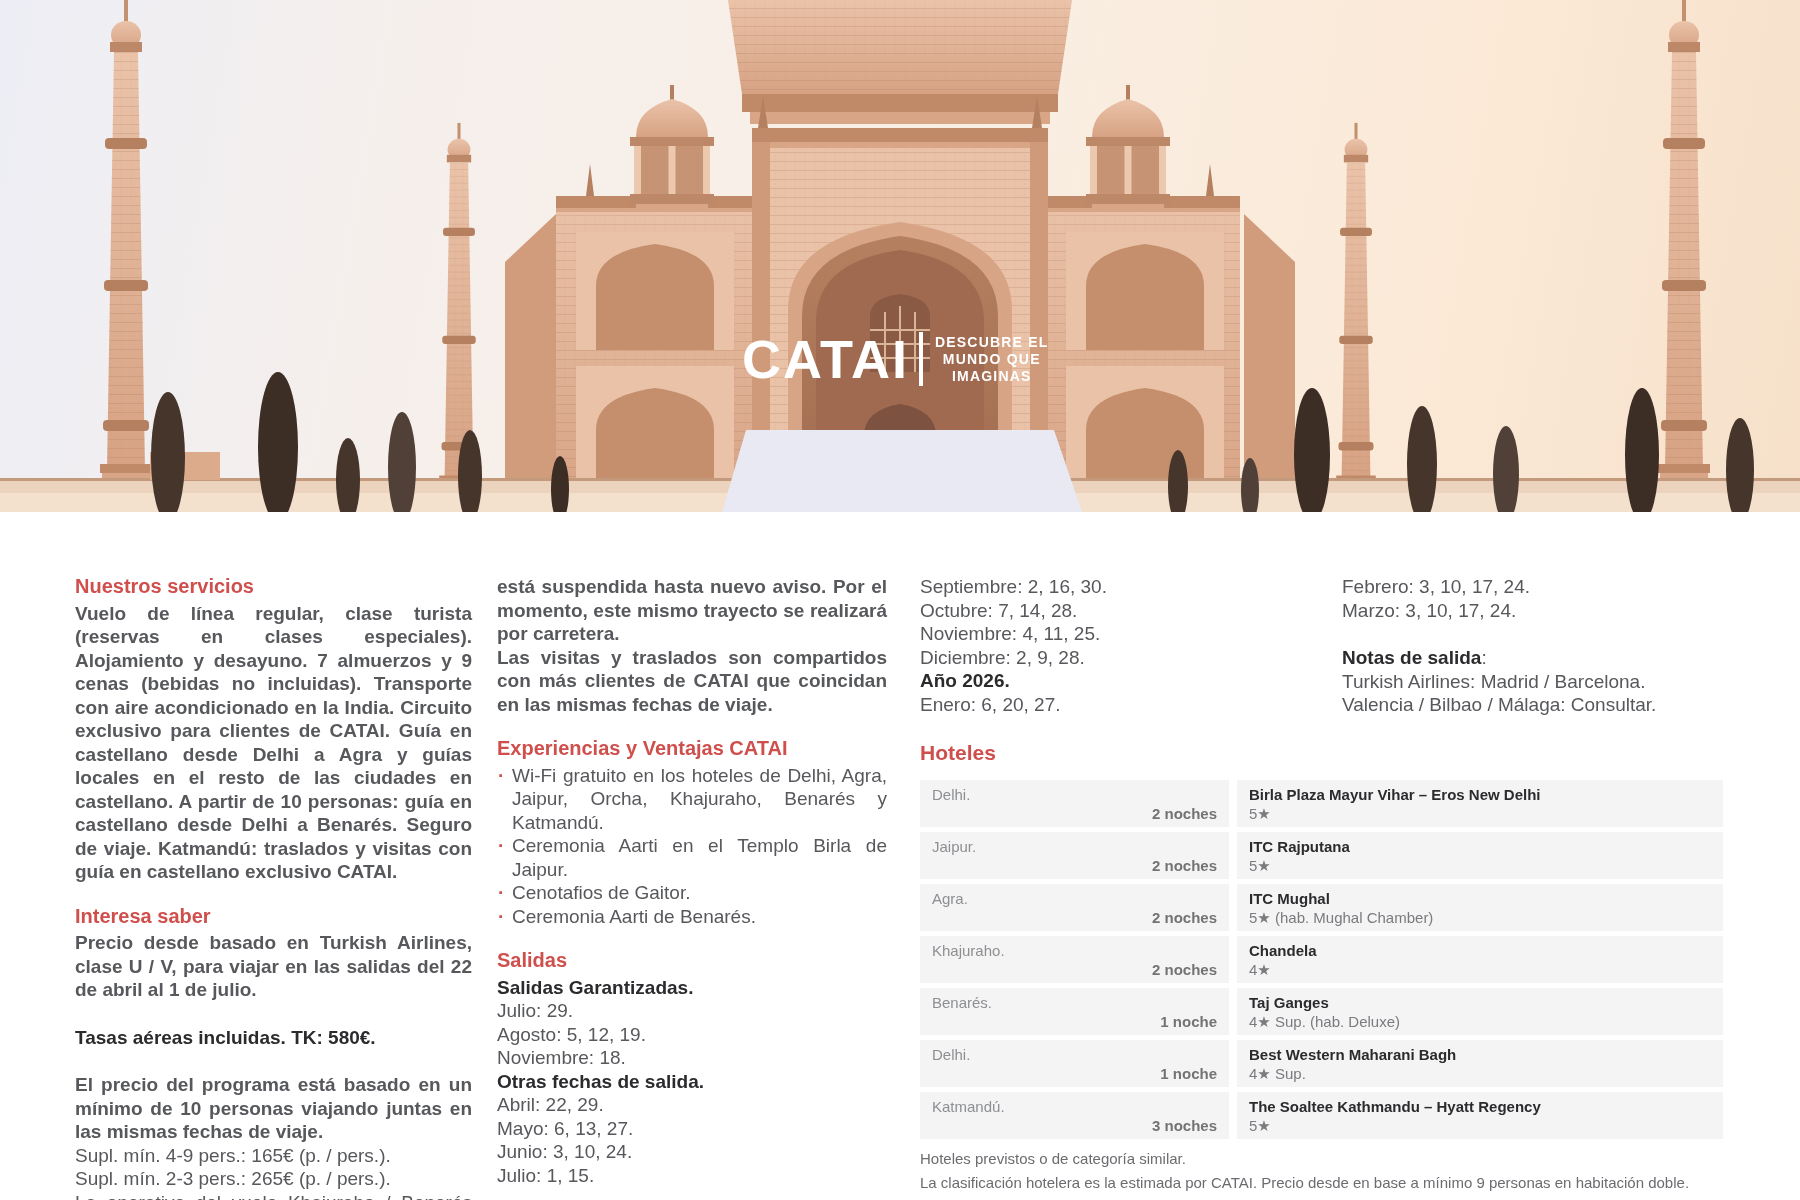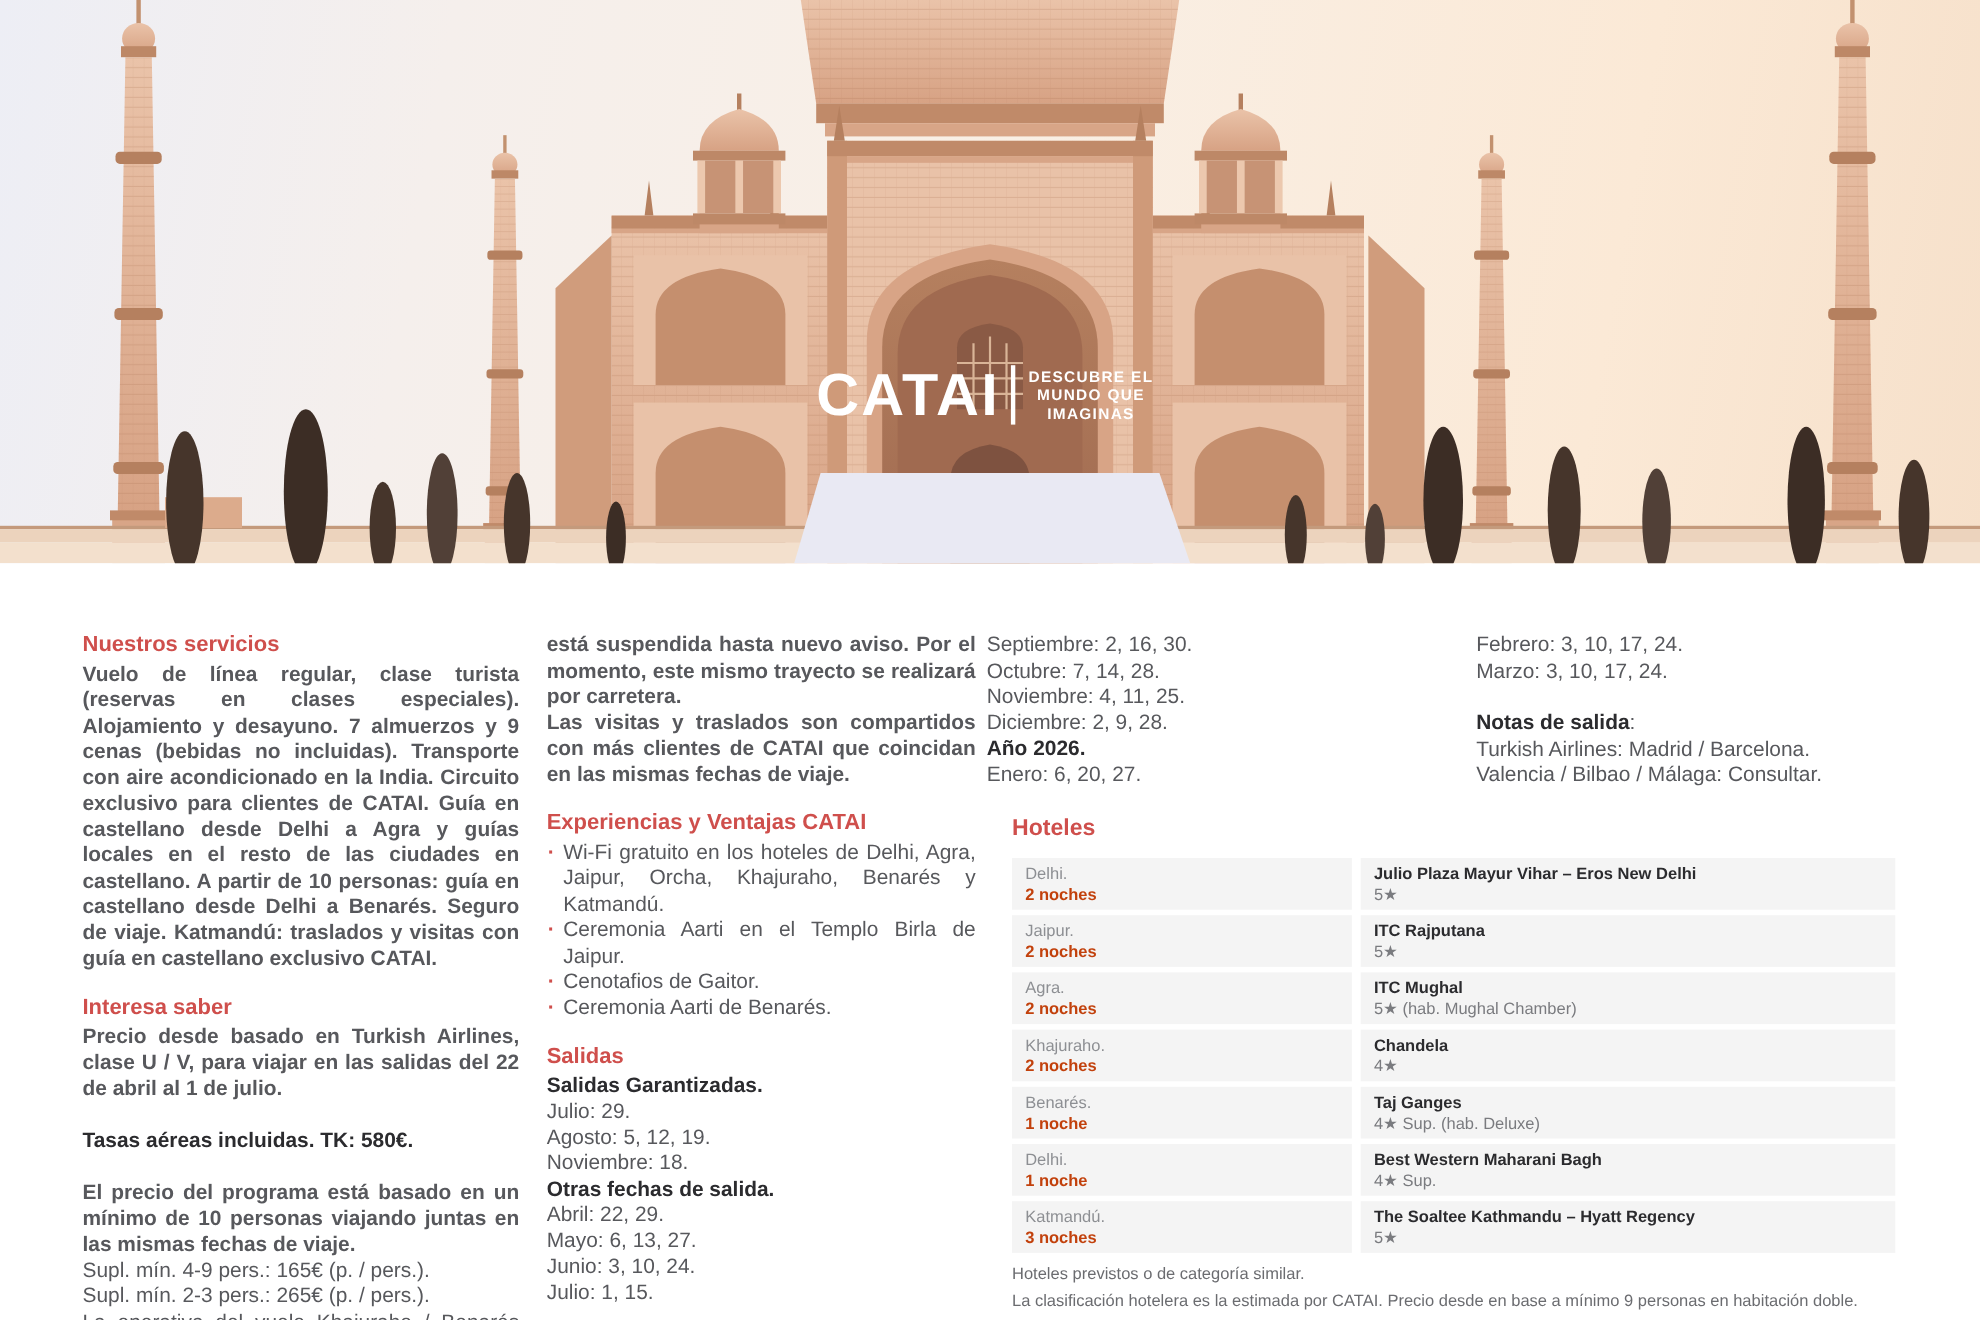--- a/index.html
+++ b/index.html
@@ -12,21 +12,21 @@
   .hero svg{position:absolute;left:0;top:0;}
   .logo{position:absolute;left:742px;top:331px;display:flex;align-items:center;color:#ffffff;text-align:center;}
   .logo-word{font-size:54px;font-weight:800;letter-spacing:2px;line-height:56px;}
   .logo-bar{display:inline-block;width:4px;height:54px;background:#ffffff;margin:0 12px 0 10px;}
   .logo-tag{font-size:14px;font-weight:700;line-height:17px;letter-spacing:1.2px;}
 
   
   .col{position:absolute;top:575px;font-size:19px;line-height:23.5px;color:#57585c;}
   .col-1{left:75px;width:397px;}
   .col-2{left:497px;width:390px;}
-  .col-3{left:897px;width:310px;}
+  .col-3{left:920px;width:310px;}
   .col-4{left:1342px;width:330px;}
   .hd{color:#cf4f4c;font-weight:700;font-size:20px;margin:0 0 3px 0;}
   .hd.sp{margin-top:21px;}
   .just{text-align:justify;font-weight:bold;}
   .bold{font-weight:700;color:#2b2b2e;}
   .gap-lg{margin-top:24px;}
   .stretch{text-align:justify;text-align-last:justify;}
   ul.blist{list-style:none;margin:0;padding:0;}
   ul.blist li{position:relative;padding-left:15px;text-align:justify;}
   ul.blist li::before{content:"\00B7";position:absolute;left:1px;top:0;color:#cf4f4c;font-weight:700;}
@@ -34,21 +34,21 @@
   
   .hotels{position:absolute;left:920px;top:741px;width:803px;}
   .hotels .hd{font-size:21px;margin-bottom:15px;}
   .hrow{display:flex;gap:8px;margin-bottom:5px;}
   .cell{background:#f4f4f4;padding:5px 12px 5px 12px;box-sizing:border-box;font-size:15px;line-height:16px;}
   .cell .l1{margin-top:2px;}
   .cell .l2{margin-top:3px;}
   .cell-city{width:309px;}
   .cell-hotel{flex:1;}
   .city{color:#8d8f93;}
-  .nights{font-weight:700;color:#c2410c;}
+  .nights{font-weight:700;color:#737373;text-align:right;}
   .hname{font-weight:700;color:#2b2b2e;}
   .hcat{color:#7a7b7f;}
   .fnote{font-size:15px;color:#6b6c70;line-height:16px;}
   .fnote-1{margin-top:12px;}
   .fnote-2{margin-top:8px;}
 </style>
 </head>
 <body>
 
 <div class="hero">
@@ -239,21 +239,21 @@
 
 <div class="hotels">
   <div class="hd">Hoteles</div>
 
   <div class="hrow">
     <div class="cell cell-city">
         <div class="city l1">Delhi.</div>
         <div class="nights l2">2 noches</div>
       </div>
     <div class="cell cell-hotel">
-        <div class="hname l1">Julio Plaza Mayur Vihar – Eros New Delhi</div>
+        <div class="hname l1">Birla Plaza Mayur Vihar – Eros New Delhi</div>
         <div class="hcat l2">5★</div>
       </div>
   </div>
   <div class="hrow">
     <div class="cell cell-city">
         <div class="city l1">Jaipur.</div>
         <div class="nights l2">2 noches</div>
       </div>
     <div class="cell cell-hotel">
         <div class="hname l1">ITC Rajputana</div>

